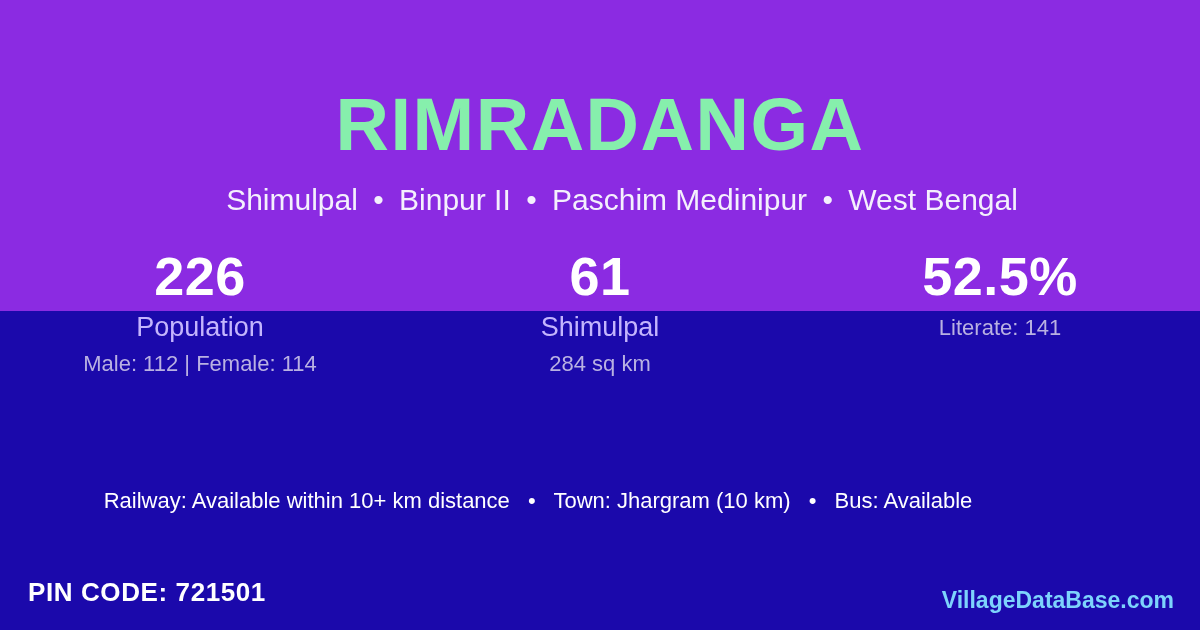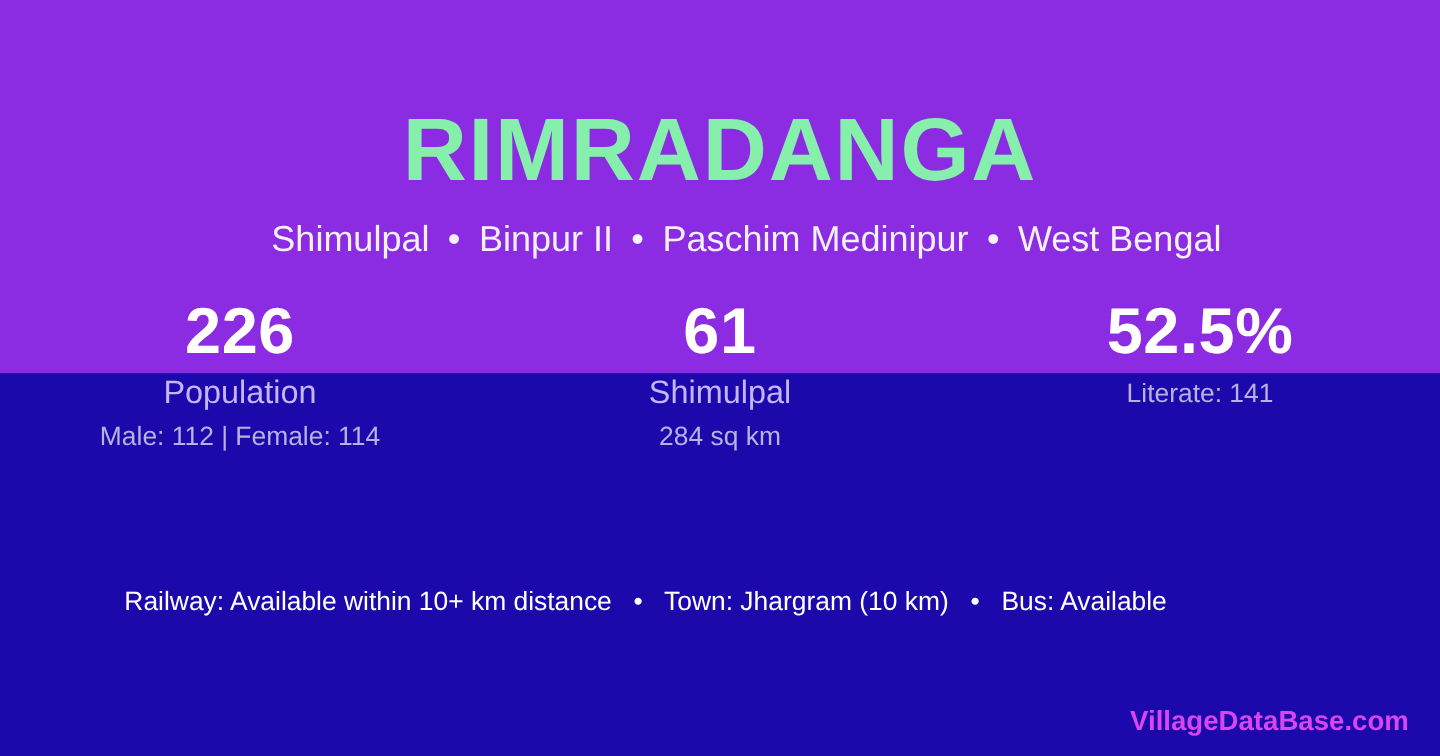--- a/index.html
+++ b/index.html
@@ -133,21 +133,21 @@
     color: #ffffff;
     white-space: nowrap;
   }
   #site-watermark {
     position: absolute;
     right: 26px;
     top: 586px;
     font-size: 23px;
     line-height: 28px;
     font-weight: bold;
-    color: #d946ef;
+    color: #7dd3fc;
     white-space: nowrap;
   }
 </style>
 </head>
 <body>
 
 <div id="card">
 
   <div id="hero-band"></div>
 
@@ -185,16 +185,17 @@
   </div>
 
   <div id="connectivity-line">
     <span>Railway: Available within 10+ km distance</span>
     <span class="sep">•</span>
     <span>Town: Jhargram (10 km)</span>
     <span class="sep">•</span>
     <span>Bus: Available</span>
   </div>
 
+  <div id="pin-code">PIN CODE: 721501</div>
 
   <div id="site-watermark">VillageDataBase.com</div>
 
 </div>
 
 </body></html>

